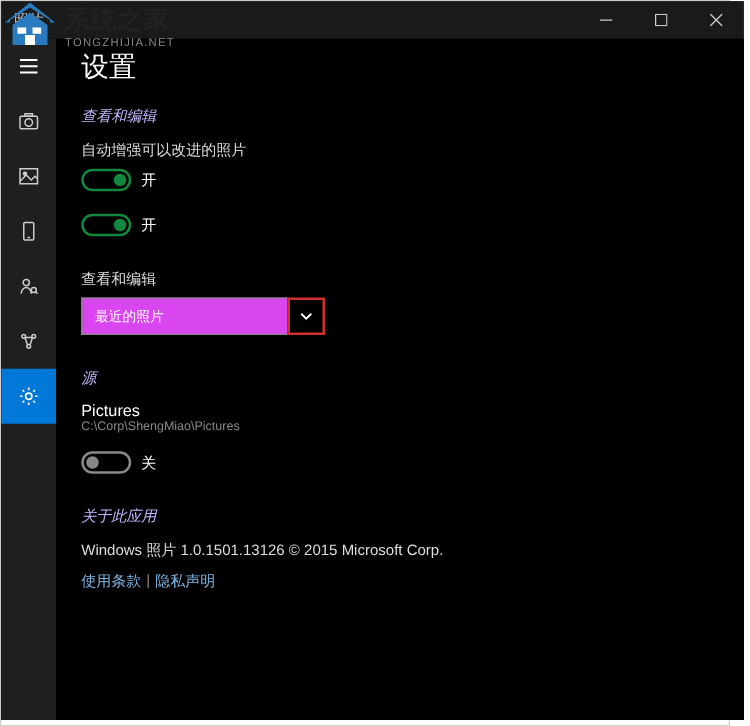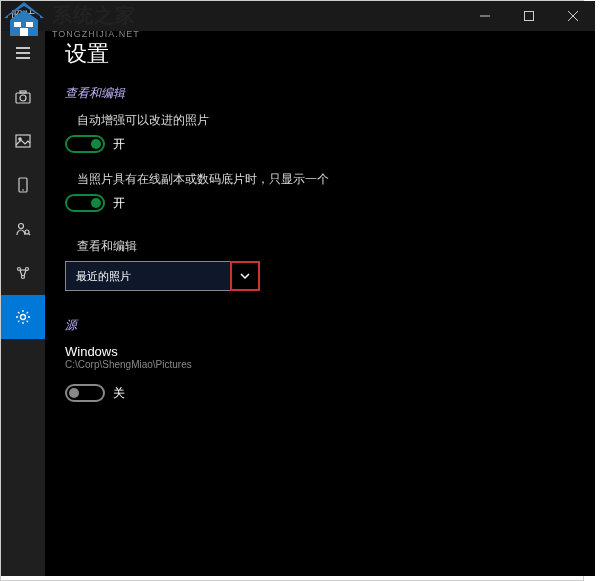--- a/index.html
+++ b/index.html
@@ -127,21 +127,20 @@
   font-weight: 400;
   color: #c4b5fd;
   margin-top: 8px;
   margin-bottom: 10px;
   font-style: italic;
 }
 .setting-label {
   font-size: 12px;
   color: #ddd;
   margin-bottom: 6px;
-  margin-left: 12px;
 }
 .toggle {
   display: flex;
   align-items: center;
   margin-bottom: 18px;
 }
 .toggle-track {
   width: 40px;
   height: 18px;
   border-radius: 9px;
@@ -178,21 +177,21 @@
 .dropdown-wrap {
   display: flex;
   align-items: stretch;
   width: 195px;
   margin-bottom: 8px;
 }
 .dropdown {
   flex: 1;
   height: 30px;
   border: 1px solid #888;
-  background: #0f172a;
+  background: #d946ef;
   color: #fff;
   display: flex;
   align-items: center;
   padding: 0 10px;
   font-size: 11px;
 }
 .dropdown-chevron {
   width: 30px;
   height: 30px;
   border: 2px solid #d03030;
@@ -327,21 +326,20 @@
           <div class="section-title">查看和编辑</div>
 
           <div class="setting-label">自动增强可以改进的照片</div>
           <div class="toggle">
             <div class="toggle-track on">
                 <div class="toggle-thumb"></div>
               </div>
             <span class="toggle-text">开</span>
           </div>
 
-          <div class="setting-label">当照片具有在线副本或数码底片时，只显示一个</div>
           <div class="toggle">
             <div class="toggle-track on">
                 <div class="toggle-thumb"></div>
               </div>
             <span class="toggle-text">开</span>
           </div>
         </div>
 
         <div class="section">
           <div class="setting-label">查看和编辑</div>
@@ -352,31 +350,40 @@
             <div class="dropdown-chevron">
               <svg viewBox="0 0 12 12" fill="none" stroke="#fff" stroke-width="1.5">
                   <polyline points="2,4 6,8 10,4"></polyline>
                 </svg>
             </div>
           </div>
         </div>
 
         <div class="section">
           <div class="section-title">源</div>
-          <div class="folder-title">Windows</div>
+          <div class="folder-title">Pictures</div>
           <div class="folder-path">C:\Corp\ShengMiao\Pictures</div>
 
           <div class="toggle">
             <div class="toggle-track off">
                 <div class="toggle-thumb"></div>
               </div>
             <span class="toggle-text">关</span>
           </div>
         </div>
 
+        <div class="section">
+          <div class="section-title">关于此应用</div>
+          <div class="about-line">Windows 照片 1.0.1501.13126 © 2015 Microsoft Corp.</div>
+          <div class="links">
+            <span class="link">使用条款</span>
+            <span class="link-sep">|</span>
+            <span class="link">隐私声明</span>
+          </div>
+        </div>
 
       </div>
     </div>
   </div>
 </div>
 
 <div class="watermark-logo">
   <div class="logo-icon">
     <svg viewBox="0 0 48 40">
       <polygon points="24,2 44,18 40,18 40,16 24,6 8,16 8,18 4,18" fill="#2a7ac0"></polygon>

